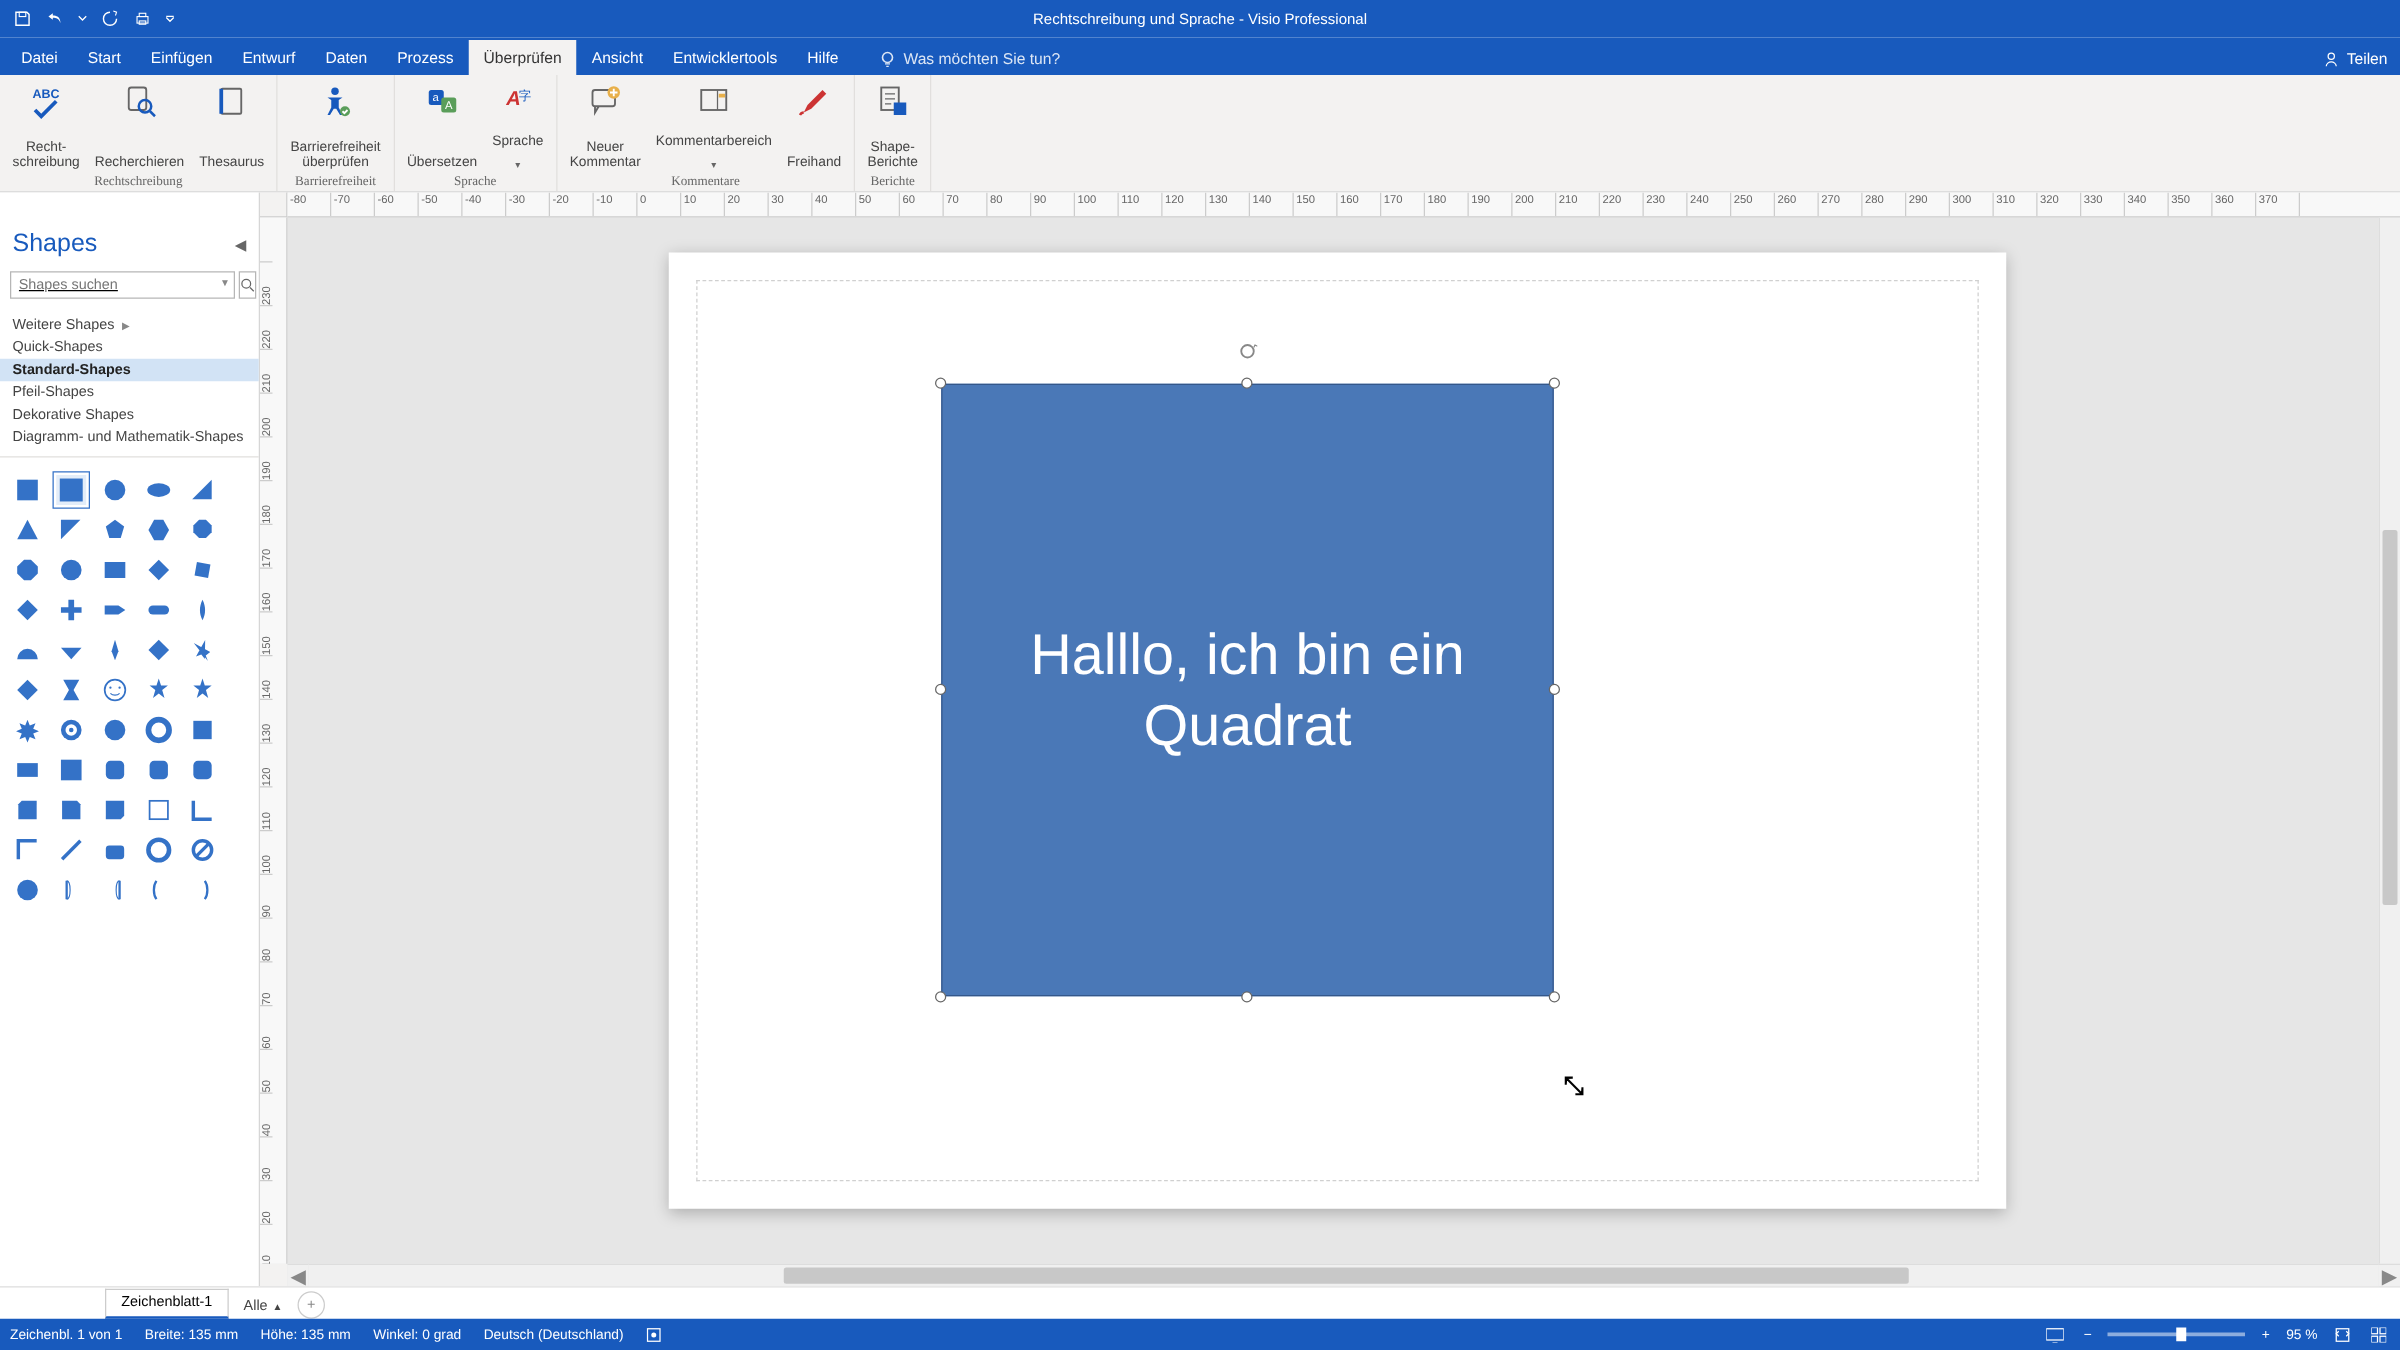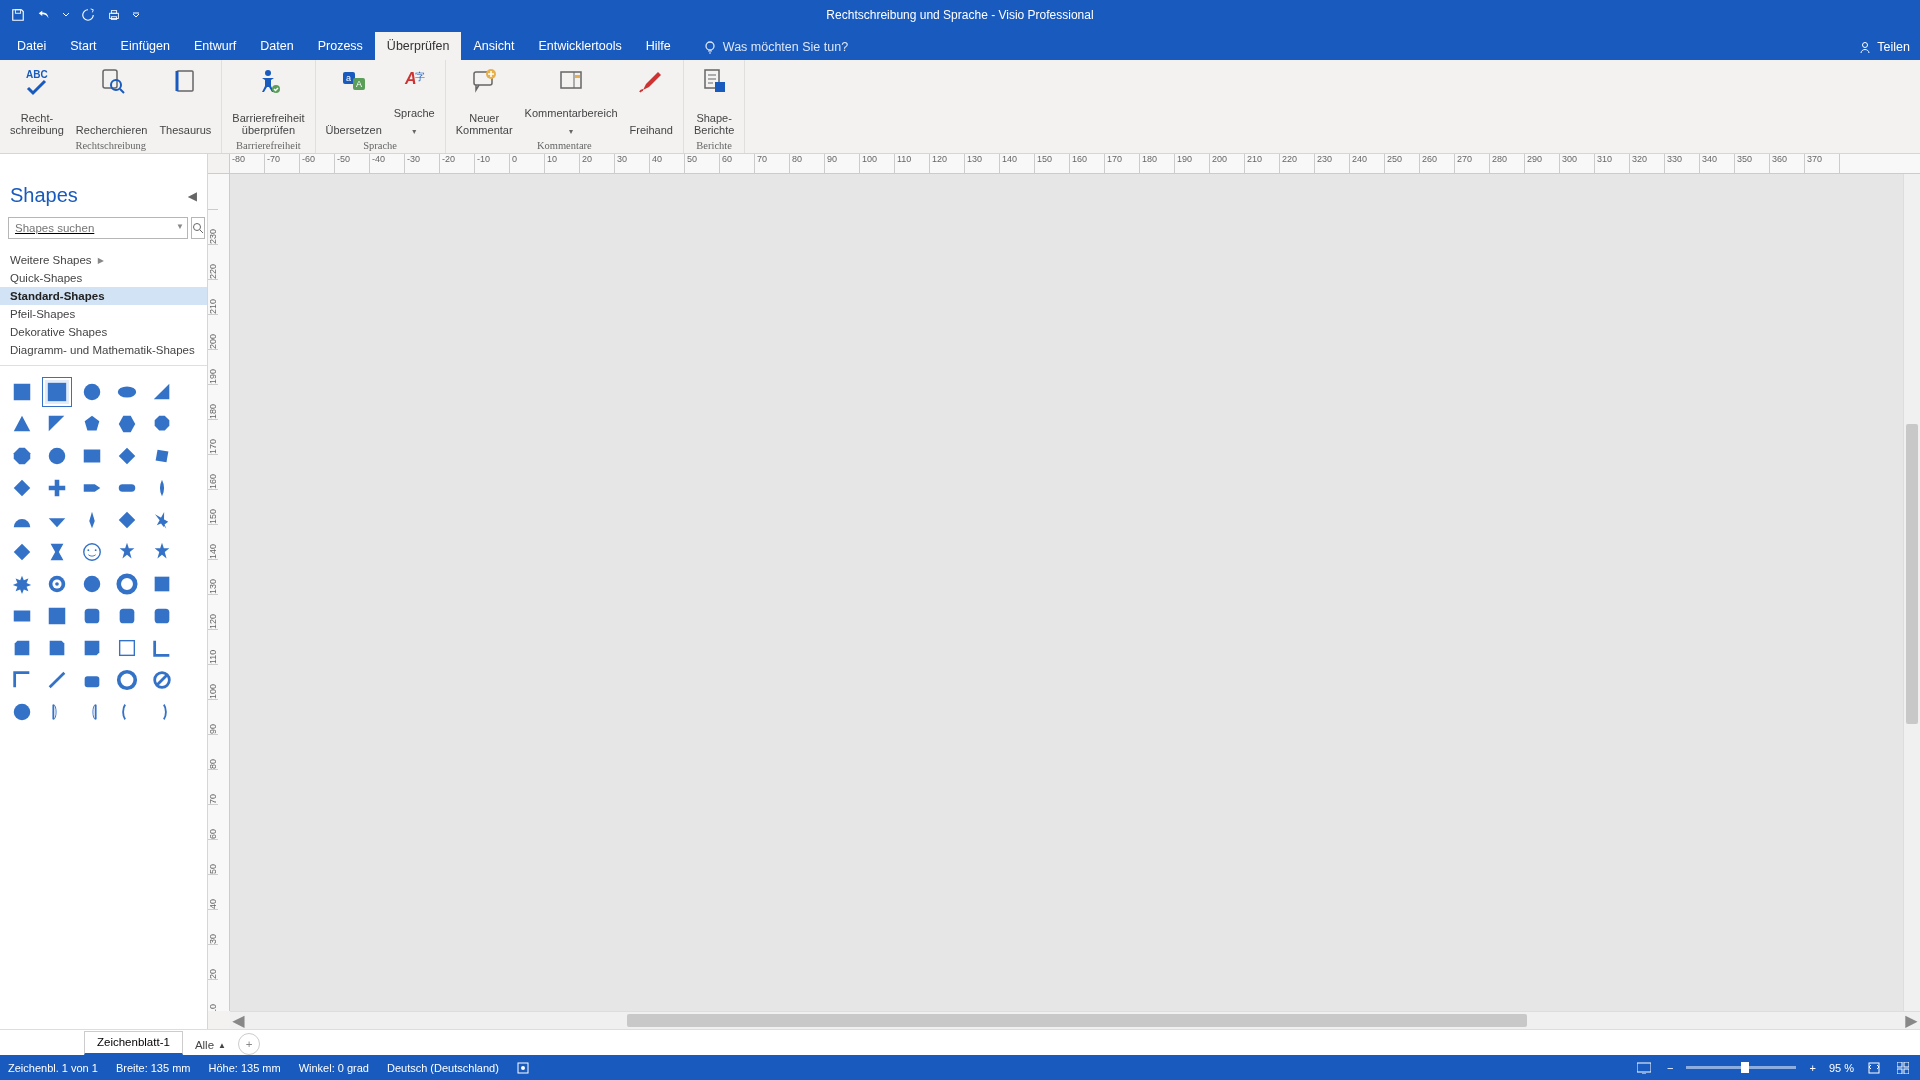--- a/index.html
+++ b/index.html
@@ -704,20 +704,43 @@
           <div class="tick-v">80</div>
           <div class="tick-v">70</div>
           <div class="tick-v">60</div>
           <div class="tick-v">50</div>
           <div class="tick-v">40</div>
           <div class="tick-v">30</div>
           <div class="tick-v">20</div>
           <div class="tick-v">10</div>
         </div>
       <div class="canvas-scroll">
+        <div class="page">
+          <div class="page-margin"></div>
+          <div class="shape-sel">
+            <div class="rotate-handle">
+                <svg width="16" height="16">
+                  <circle cx="8" cy="8" r="5" fill="none" stroke="#888" stroke-width="1.5"></circle>
+                  <path d="M13 5l1-2 2 1" fill="none" stroke="#888"></path>
+                </svg>
+              </div>
+            <div class="shape-rect">
+                <span>Halllo, ich bin ein Quadrat</span>
+              </div>
+            <div class="handle h-tl"></div>
+            <div class="handle h-t"></div>
+            <div class="handle h-tr"></div>
+            <div class="handle h-l"></div>
+            <div class="handle h-r"></div>
+            <div class="handle h-bl"></div>
+            <div class="handle h-b"></div>
+            <div class="handle h-br"></div>
+            <div class="resize-cursor">⤡</div>
+          </div>
+        </div>
         <div class="vscroll">
             <div class="vscroll-thumb"></div>
           </div>
       </div>
     </div>
     <div class="hscroll-row">
       <div class="hscroll-spacer"></div>
       <div class="hscroll-btn">◀</div>
       <div class="hscroll">
           <div class="hscroll-thumb"></div>

